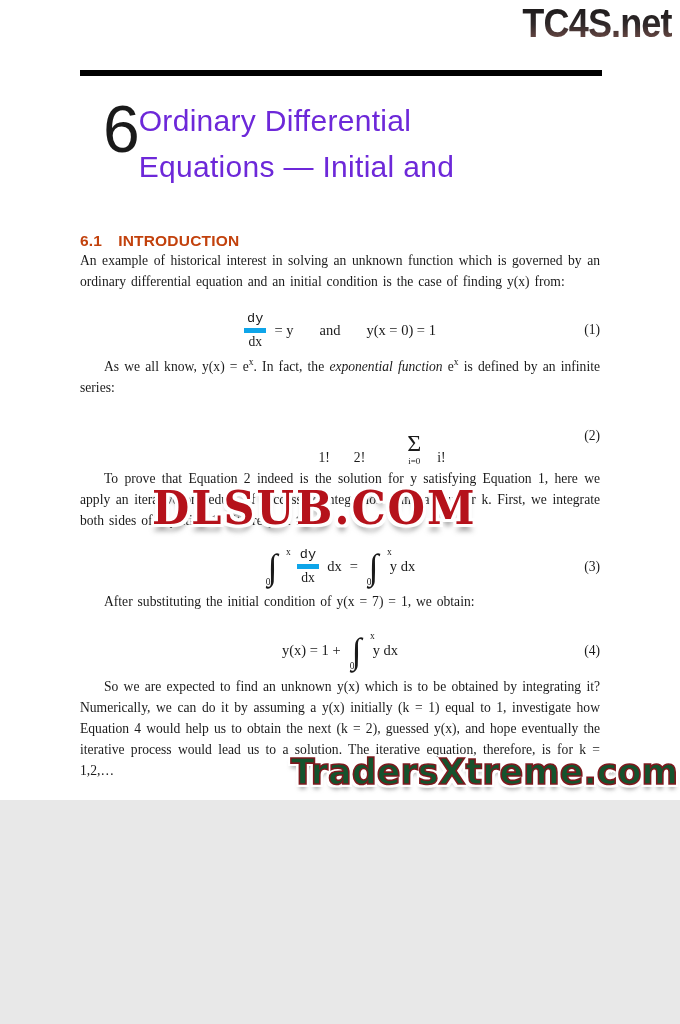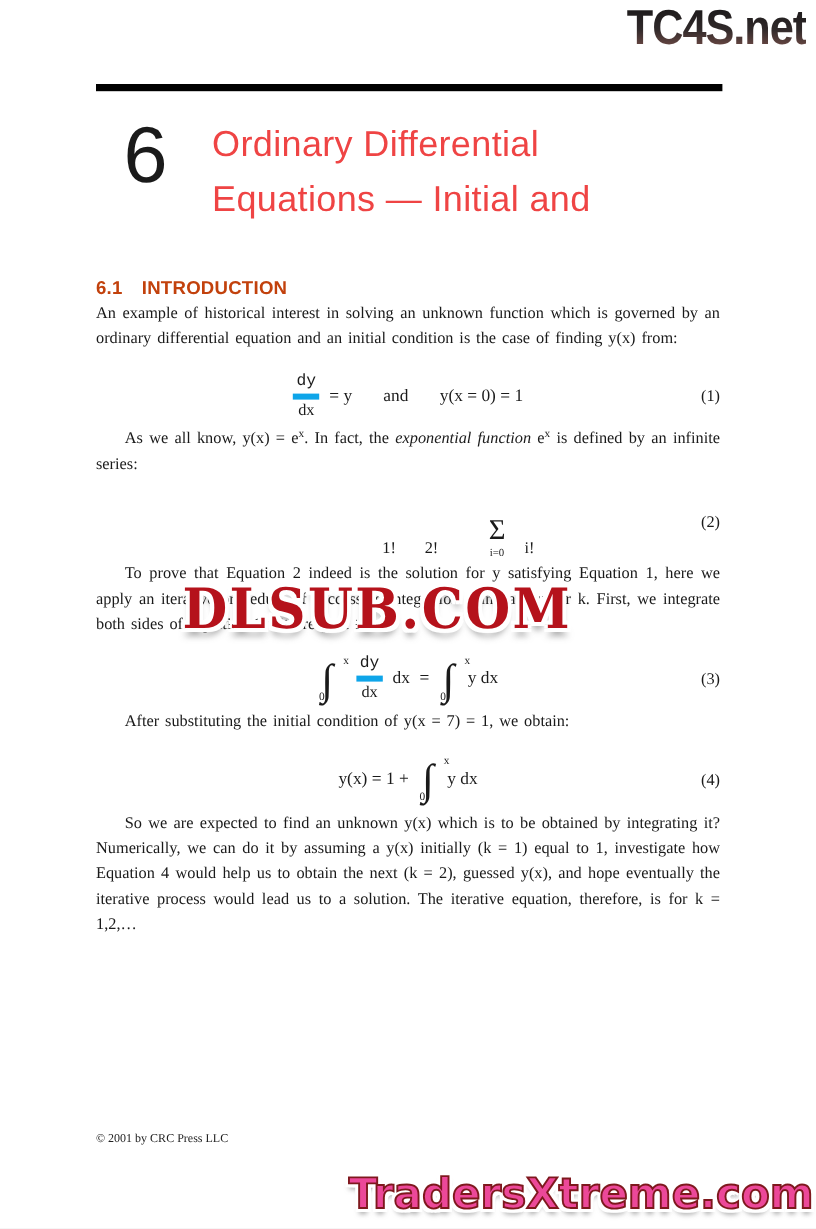--- a/index.html
+++ b/index.html
@@ -1,32 +1,32 @@
 <!DOCTYPE html>
 <html><head>
 <meta charset="utf-8">
 <style>
   html,body { margin:0; padding:0; background:#e8e8e8; }
   .page {
-    position:relative; width:680px; height:1024px; margin:0 auto;
+    position:relative; width:680px; height:800px; margin:0 auto;
     background:#ffffff; overflow:hidden;
     font-family:"Liberation Serif", serif; color:#1a1a1a;
   }
   .content { position:absolute; left:80px; top:0; width:520px; }
 
   
   .chapter-rule { margin-top:70px; height:6px; background:#000; width:522px; }
   .chapter-head { display:flex; align-items:flex-start; margin-top:22px; margin-left:23px; }
   .chapter-number {
     font-family:"Liberation Sans", sans-serif; font-size:66px; font-weight:400;
     line-height:0.95; letter-spacing:-1px;
   }
   .chapter-title {
-    margin-left:38px; font-family:"Liberation Sans", sans-serif;
-    font-size:30px; font-weight:400; line-height:46px; letter-spacing:0.3px; color:#ef4444;
+    font-family:"Liberation Sans", sans-serif;
+    font-size:30px; font-weight:400; line-height:46px; letter-spacing:0.3px; color:#6d28d9;
   }
   .chapter-title span { display:block; }
 
   
   .section-heading {
     margin-top:42px; font-family:"Liberation Sans", sans-serif;
     font-weight:700; font-size:15.5px; color:#c2410c; letter-spacing:0.2px;
   }
   .section-heading .sec-num { margin-right:16px; }
 
@@ -82,21 +82,21 @@
     font-family:"DejaVu Serif", serif; font-weight:700; font-size:43px;
     letter-spacing:2px; color:#b5121b; transform:scaleY(1.08); transform-origin:left top;
     text-shadow:
       -3px -3px 0 #fff, 3px -3px 0 #fff, -3px 3px 0 #fff, 3px 3px 0 #fff,
       -3px 0 0 #fff, 3px 0 0 #fff, 0 -3px 0 #fff, 0 3px 0 #fff,
       0 6px 5px rgba(100,100,100,0.55);
   }
   .wm-traders {
     position:absolute; right:2px; bottom:8px; z-index:6;
     font-family:"DejaVu Sans", sans-serif; font-weight:700; font-size:35px;
-    letter-spacing:0px; color:#ec4899;
+    letter-spacing:0px; color:#14532d;
     -webkit-text-stroke:1.6px #7e181d;
     text-shadow:
       -3px -3px 0 #fff, 3px -3px 0 #fff, -3px 3px 0 #fff, 3px 3px 0 #fff,
       -3px 0 0 #fff, 3px 0 0 #fff, 0 -3px 0 #fff, 0 3px 0 #fff,
       0 5px 4px rgba(110,110,110,0.6);
   }
   sup { font-size:9.5px; }
   .ital { font-style:italic; }
 </style>
 </head>

